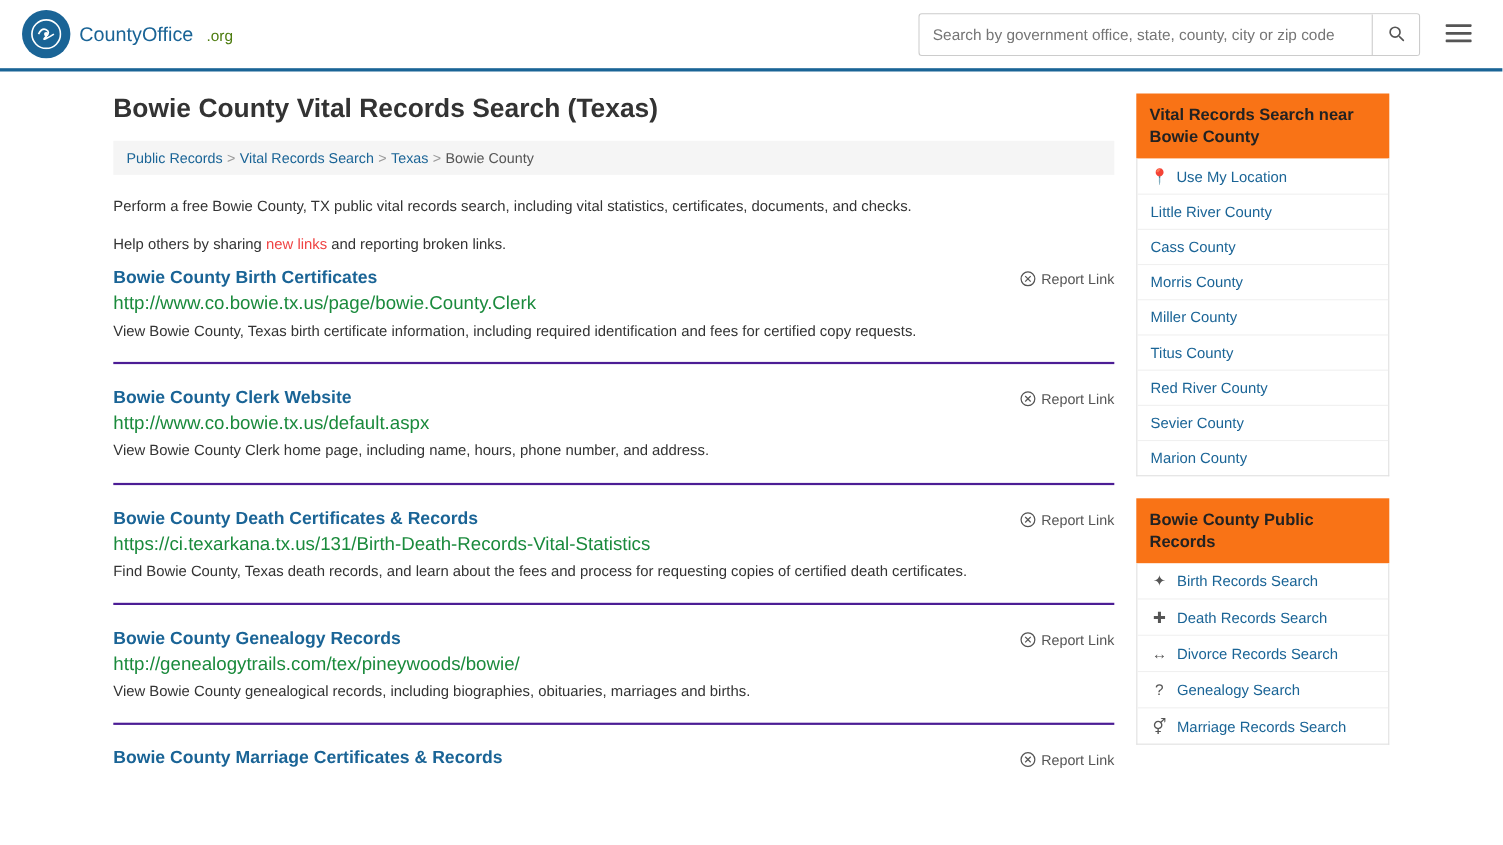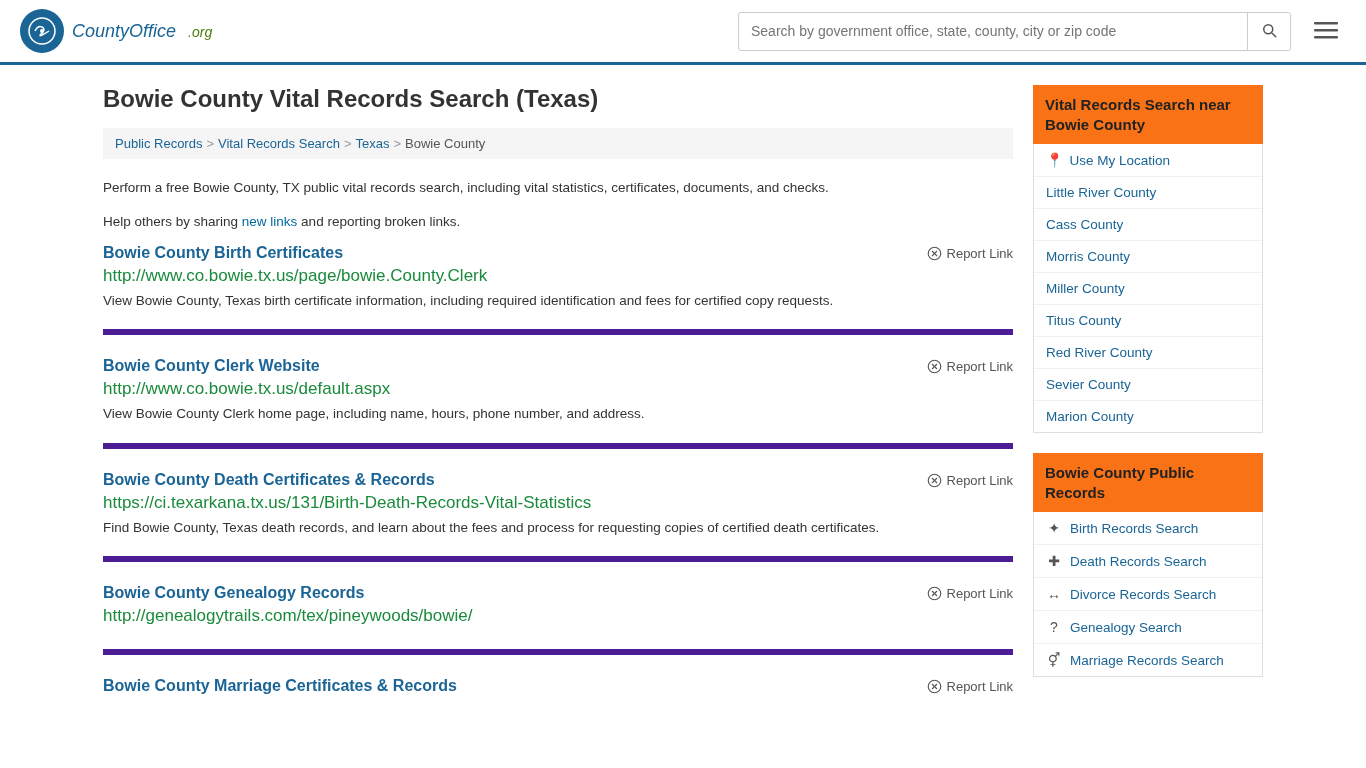--- a/index.html
+++ b/index.html
@@ -25,29 +25,29 @@
       border-radius: 50%;
       background: #1a6496;
       display: flex;
       align-items: center;
       justify-content: center;
       margin-right: 8px;
       flex-shrink: 0;
     }
     .logo-circle svg { width: 28px; height: 28px; }
     .logo-text { font-size: 18px; color: #333; font-weight: normal; }
-    .logo-text span { color: #1a6496; font-style: italic; }
+    .logo-text span { color: #1a6496; }
 
     .search-bar {
       display: flex;
       align-items: center;
       border: 1px solid #ccc;
       border-radius: 3px;
       overflow: hidden;
-      width: 553px;
+      width: 456px;
       margin-right: 15px;
     }
     .search-bar input {
       border: none;
       outline: none;
       padding: 8px 12px;
       width: 100%;
       font-size: 14px;
       color: #999;
     }
@@ -103,27 +103,27 @@
     }
     .breadcrumb a { color: #1a6496; text-decoration: none; }
     .breadcrumb .sep { color: #999; }
 
     .description {
       font-size: 13.5px;
       line-height: 1.6;
       color: #333;
       margin-bottom: 12px;
     }
-    .description a { color: #0369a1; text-decoration: none; }
+    .description a { color: #ef4444; text-decoration: none; }
 
     
     .result-item {
       margin-bottom: 22px;
       padding-bottom: 18px;
-      border-bottom: 6px solid #4c1d95;
+      border-bottom: 2px solid #4c1d95;
     }
     .result-item:last-child { border-bottom: none; }
 
     .result-header {
       display: flex;
       align-items: flex-start;
       justify-content: space-between;
       margin-bottom: 4px;
     }
     .result-title {
@@ -326,20 +326,21 @@
         <span class="report-link">
           <svg width="15" height="15" viewBox="0 0 24 24" fill="none" xmlns="http://www.w3.org/2000/svg">
             <circle cx="12" cy="12" r="10" stroke="#555" stroke-width="1.8"></circle>
             <line x1="8" y1="8" x2="16" y2="16" stroke="#555" stroke-width="1.8"></line>
             <line x1="16" y1="8" x2="8" y2="16" stroke="#555" stroke-width="1.8"></line>
           </svg>
           Report Link
         </span>
       </div>
       <div class="result-url">http://genealogytrails.com/tex/pineywoods/bowie/</div>
+      <div class="result-desc">View Bowie County genealogical records, including biographies, obituaries, marriages and births.</div>
     </div>
         <div class="result-item">
       <div class="result-header">
         <a class="result-title" href="#">Bowie County Marriage Certificates &amp; Records</a>
         <span class="report-link">
           <svg width="15" height="15" viewBox="0 0 24 24" fill="none" xmlns="http://www.w3.org/2000/svg">
             <circle cx="12" cy="12" r="10" stroke="#555" stroke-width="1.8"></circle>
             <line x1="8" y1="8" x2="16" y2="16" stroke="#555" stroke-width="1.8"></line>
             <line x1="16" y1="8" x2="8" y2="16" stroke="#555" stroke-width="1.8"></line>
           </svg>

